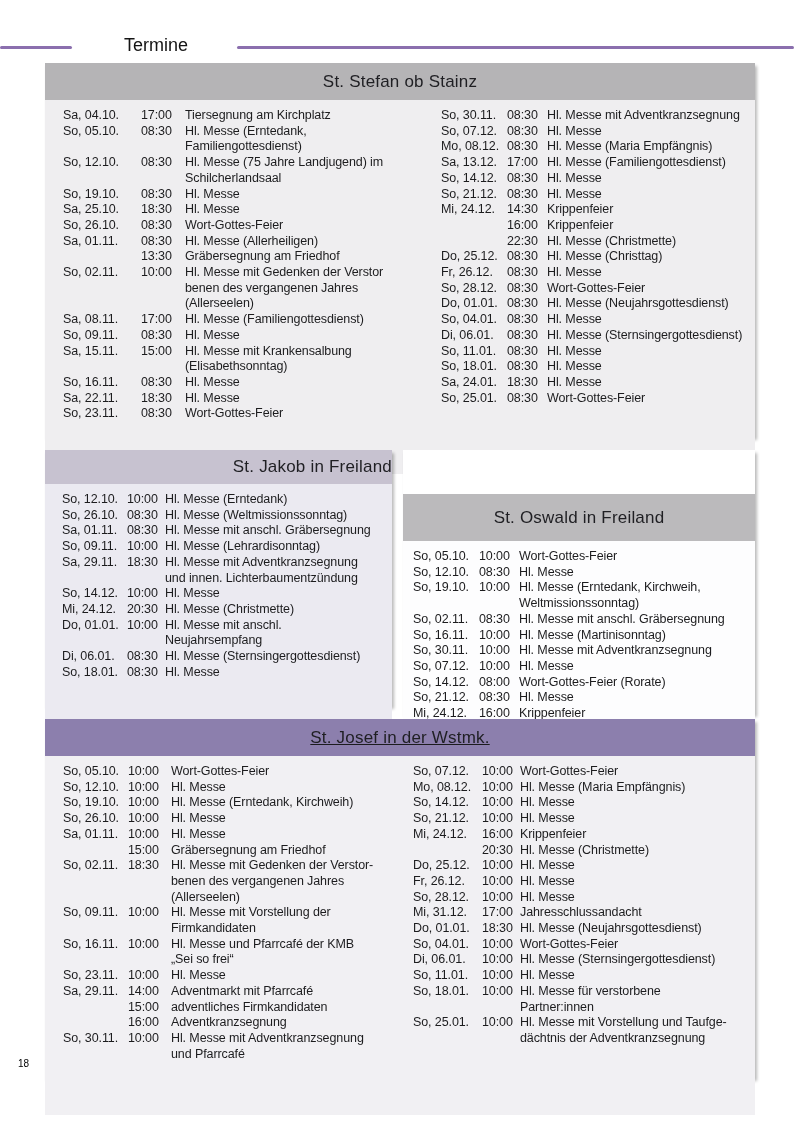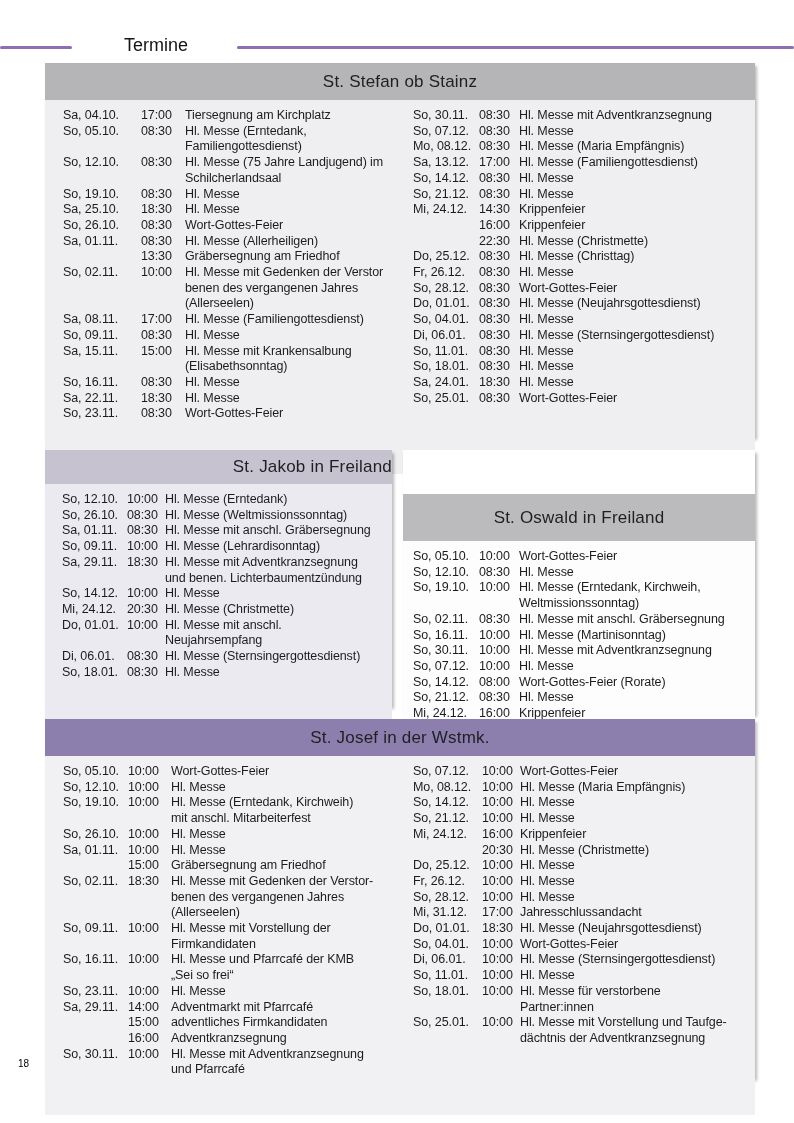--- a/index.html
+++ b/index.html
@@ -22,41 +22,41 @@
   .stitle { font-size:17px; color:#1f1f23; letter-spacing:0.2px; white-space:nowrap; }
   .sbody { height:100%; }
   .col { }
   .row { display:grid; align-items:start; }
   .c { font-size:12.5px; line-height:15.7px; letter-spacing:-0.1px; }
   .desc div { font-size:12.5px; line-height:15.7px; letter-spacing:-0.1px; white-space:nowrap; }
 
   
   .s0 { left:45px; top:63px; width:710px; height:374px; }
   .s0 .shead { height:37px; }
-  .s0 .sbody { display:flex; padding:8px 0 0 18px; }
+  .s0 .sbody { display:flex; padding:8px 0 0 18px;gap:28px; }
   .s0 .colA { width:342px; }
   .s0 .colB { flex:1; padding-left:8px; }
   .s0 .colA .row { grid-template-columns:78px 44px 1fr; }
   .s0 .colB .row { grid-template-columns:66px 40px 1fr; }
 
   
   .s1 { left:45px; top:450px; width:347px; height:256px; }
   .s1 .shead { height:34px;justify-content:flex-end; }
   .s1 .sbody { padding:8px 0 0 17px; }
   .s1 .row { grid-template-columns:65px 38px 1fr; }
 
   
   .s2 { left:403px; top:450px; width:352px; height:264px; }
   .s2 .shead { height:47px;margin-top:44px; }
   .s2 .sbody { padding:8px 0 0 10px; }
   .s2 .row { grid-template-columns:66px 40px 1fr; }
 
   
   .s3 { left:45px; top:719px; width:710px; height:359px; }
-  .s3 .shead { height:37px; }
+  .s3 .shead { height:37px;text-decoration:underline; }
   .s3 .sbody { display:flex; padding:8px 0 0 18px; }
   .s3 .colA { width:342px; }
   .s3 .colB { flex:1; padding-left:8px; }
   .s3 .colA .row { grid-template-columns:65px 43px 1fr; }
   .s3 .colB .row { grid-template-columns:69px 38px 1fr; }
 
   .pagenum { position:absolute; left:18px; top:1058px; font-size:10px; color:#000000; }
 </style>
 </head>
 <body>
@@ -354,21 +354,21 @@
           <div class="c time">10:00</div>
           <div class="c desc">
             <div>Hl. Messe (Lehrardisonntag)</div>
           </div>
         </div>
         <div class="row">
           <div class="c date">Sa, 29.11.</div>
           <div class="c time">18:30</div>
           <div class="c desc">
             <div>Hl. Messe mit Adventkranzsegnung</div>
-            <div>und benen. Lichterbaumentzündung</div>
+            <div>und innen. Lichterbaumentzündung</div>
           </div>
         </div>
         <div class="row">
           <div class="c date">So, 14.12.</div>
           <div class="c time">10:00</div>
           <div class="c desc">
             <div>Hl. Messe</div>
           </div>
         </div>
         <div class="row">
@@ -524,21 +524,20 @@
           <div class="c time">10:00</div>
           <div class="c desc">
             <div>Hl. Messe</div>
           </div>
         </div>
         <div class="row">
           <div class="c date">So, 19.10.</div>
           <div class="c time">10:00</div>
           <div class="c desc">
             <div>Hl. Messe (Erntedank, Kirchweih)</div>
-            <div>mit anschl. Mitarbeiterfest</div>
           </div>
         </div>
         <div class="row">
           <div class="c date">So, 26.10.</div>
           <div class="c time">10:00</div>
           <div class="c desc">
             <div>Hl. Messe</div>
           </div>
         </div>
         <div class="row">

